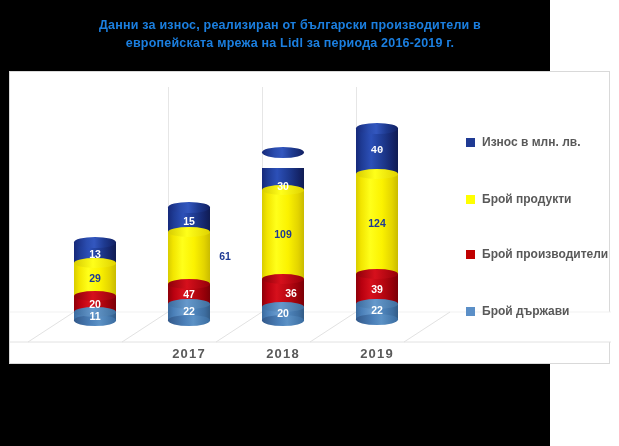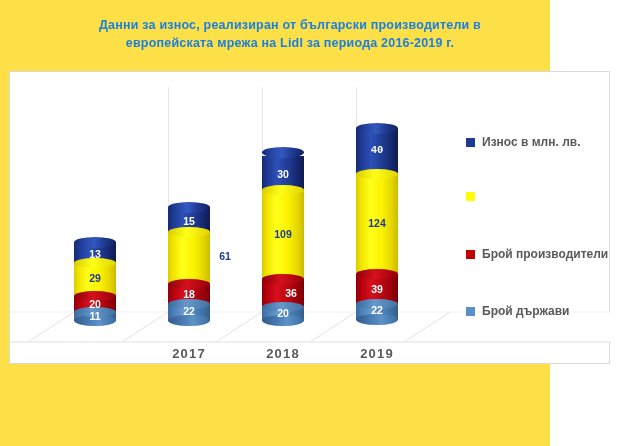--- a/index.html
+++ b/index.html
@@ -1,19 +1,19 @@
 <!DOCTYPE html>
 <html><head>
 <meta charset="utf-8">
 <style>
   html,body{margin:0;padding:0;background:#ffffff;}
   body{width:619px;height:446px;overflow:hidden;
        font-family:"Liberation Sans","DejaVu Sans",sans-serif;}
 
-  #root{position:relative;width:550px;height:446px;background:#fde047;}
+  #root{position:relative;width:550px;height:446px;background:#000000;}
 
   
   .title{position:absolute;left:40px;top:16px;width:500px;
          text-align:center;color:#1B7FE0;font-weight:bold;
          font-size:12.5px;line-height:18px;letter-spacing:.2px;}
 
   
   .frame{position:absolute;left:9px;top:71px;width:601px;height:293px;
          border:1px solid #d9d9d9;box-sizing:border-box;background:#fff;}
 
@@ -107,32 +107,32 @@
       <div class="cap cap-navy" style="top:-5px;height:11px;"></div>
       <div class="seg c-navy" style="top:0px;height:25px;">
         <div class="lbl" style="top:8px;color:#ffffff;">15</div>
       </div>
       <div class="divider" style="top:20px;height:10px;background:linear-gradient(90deg,#d8cc00,#ffff1a 45%,#e0d200);"></div>
       <div class="seg c-yellow" style="top:25px;height:52px;">
         <div class="lbl" style="top:18px;color:#1F3A93;padding-left:36px;">61</div>
       </div>
       <div class="divider" style="top:72px;height:10px;background:linear-gradient(90deg,#8d0009,#d6101c 45%,#950009);"></div>
       <div class="seg c-red" style="top:77px;height:20px;">
-        <div class="lbl" style="top:4px;color:#ffffff;">18</div>
+        <div class="lbl" style="top:4px;color:#ffffff;">47</div>
       </div>
       <div class="divider" style="top:92px;height:10px;background:linear-gradient(90deg,#3b6b9e,#6699cc 45%,#3f709f);"></div>
       <div class="seg c-steel" style="top:97px;height:17px;">
         <div class="lbl" style="top:1px;color:#ffffff;">22</div>
       </div>
       <div class="foot foot-steel" style="top:108px;height:11px;"></div>
     </div>
 
     <div class="bar" style="left:252px;top:80px;width:42px;height:166px;">
       <div class="cap cap-navy" style="top:-5px;height:11px;"></div>
-      <div class="seg c-navy" style="top:4px;height:38px;">
+      <div class="seg c-navy" style="top:16px;height:38px;">
         <div class="lbl" style="top:12px;color:#ffffff;">30</div>
       </div>
       <div class="divider" style="top:33px;height:10px;background:linear-gradient(90deg,#d8cc00,#ffff1a 45%,#e0d200);"></div>
       <div class="seg c-yellow" style="top:38px;height:89px;">
         <div class="lbl" style="top:38px;color:#1F3A93;">109</div>
       </div>
       <div class="divider" style="top:122px;height:10px;background:linear-gradient(90deg,#8d0009,#d6101c 45%,#950009);"></div>
       <div class="seg c-red" style="top:127px;height:28px;">
         <div class="lbl" style="top:8px;color:#ffffff;padding-left:8px;">36</div>
       </div>
@@ -167,20 +167,21 @@
     <div class="xlab" style="left:229px;top:274px;width:88px;">2018</div>
     <div class="xlab" style="left:323px;top:274px;width:88px;">2019</div>
 
     <div class="legend" style="left:448px;top:0;width:150px;height:293px;">
       <div class="lg-item" style="left:8px;top:63px;">
         <span class="lg-key" style="background:#1F3A93;"></span>
         <span class="lg-txt">Износ в млн. лв.</span>
       </div>
       <div class="lg-item" style="left:8px;top:120px;">
         <span class="lg-key" style="background:#FFFF00;"></span>
+        <span class="lg-txt">Брой продукти</span>
       </div>
       <div class="lg-item" style="left:8px;top:175px;">
         <span class="lg-key" style="background:#C00000;"></span>
         <span class="lg-txt">Брой производители</span>
       </div>
       <div class="lg-item" style="left:8px;top:232px;">
         <span class="lg-key" style="background:#5B8FC7;"></span>
         <span class="lg-txt">Брой държави</span>
       </div>
     </div>

